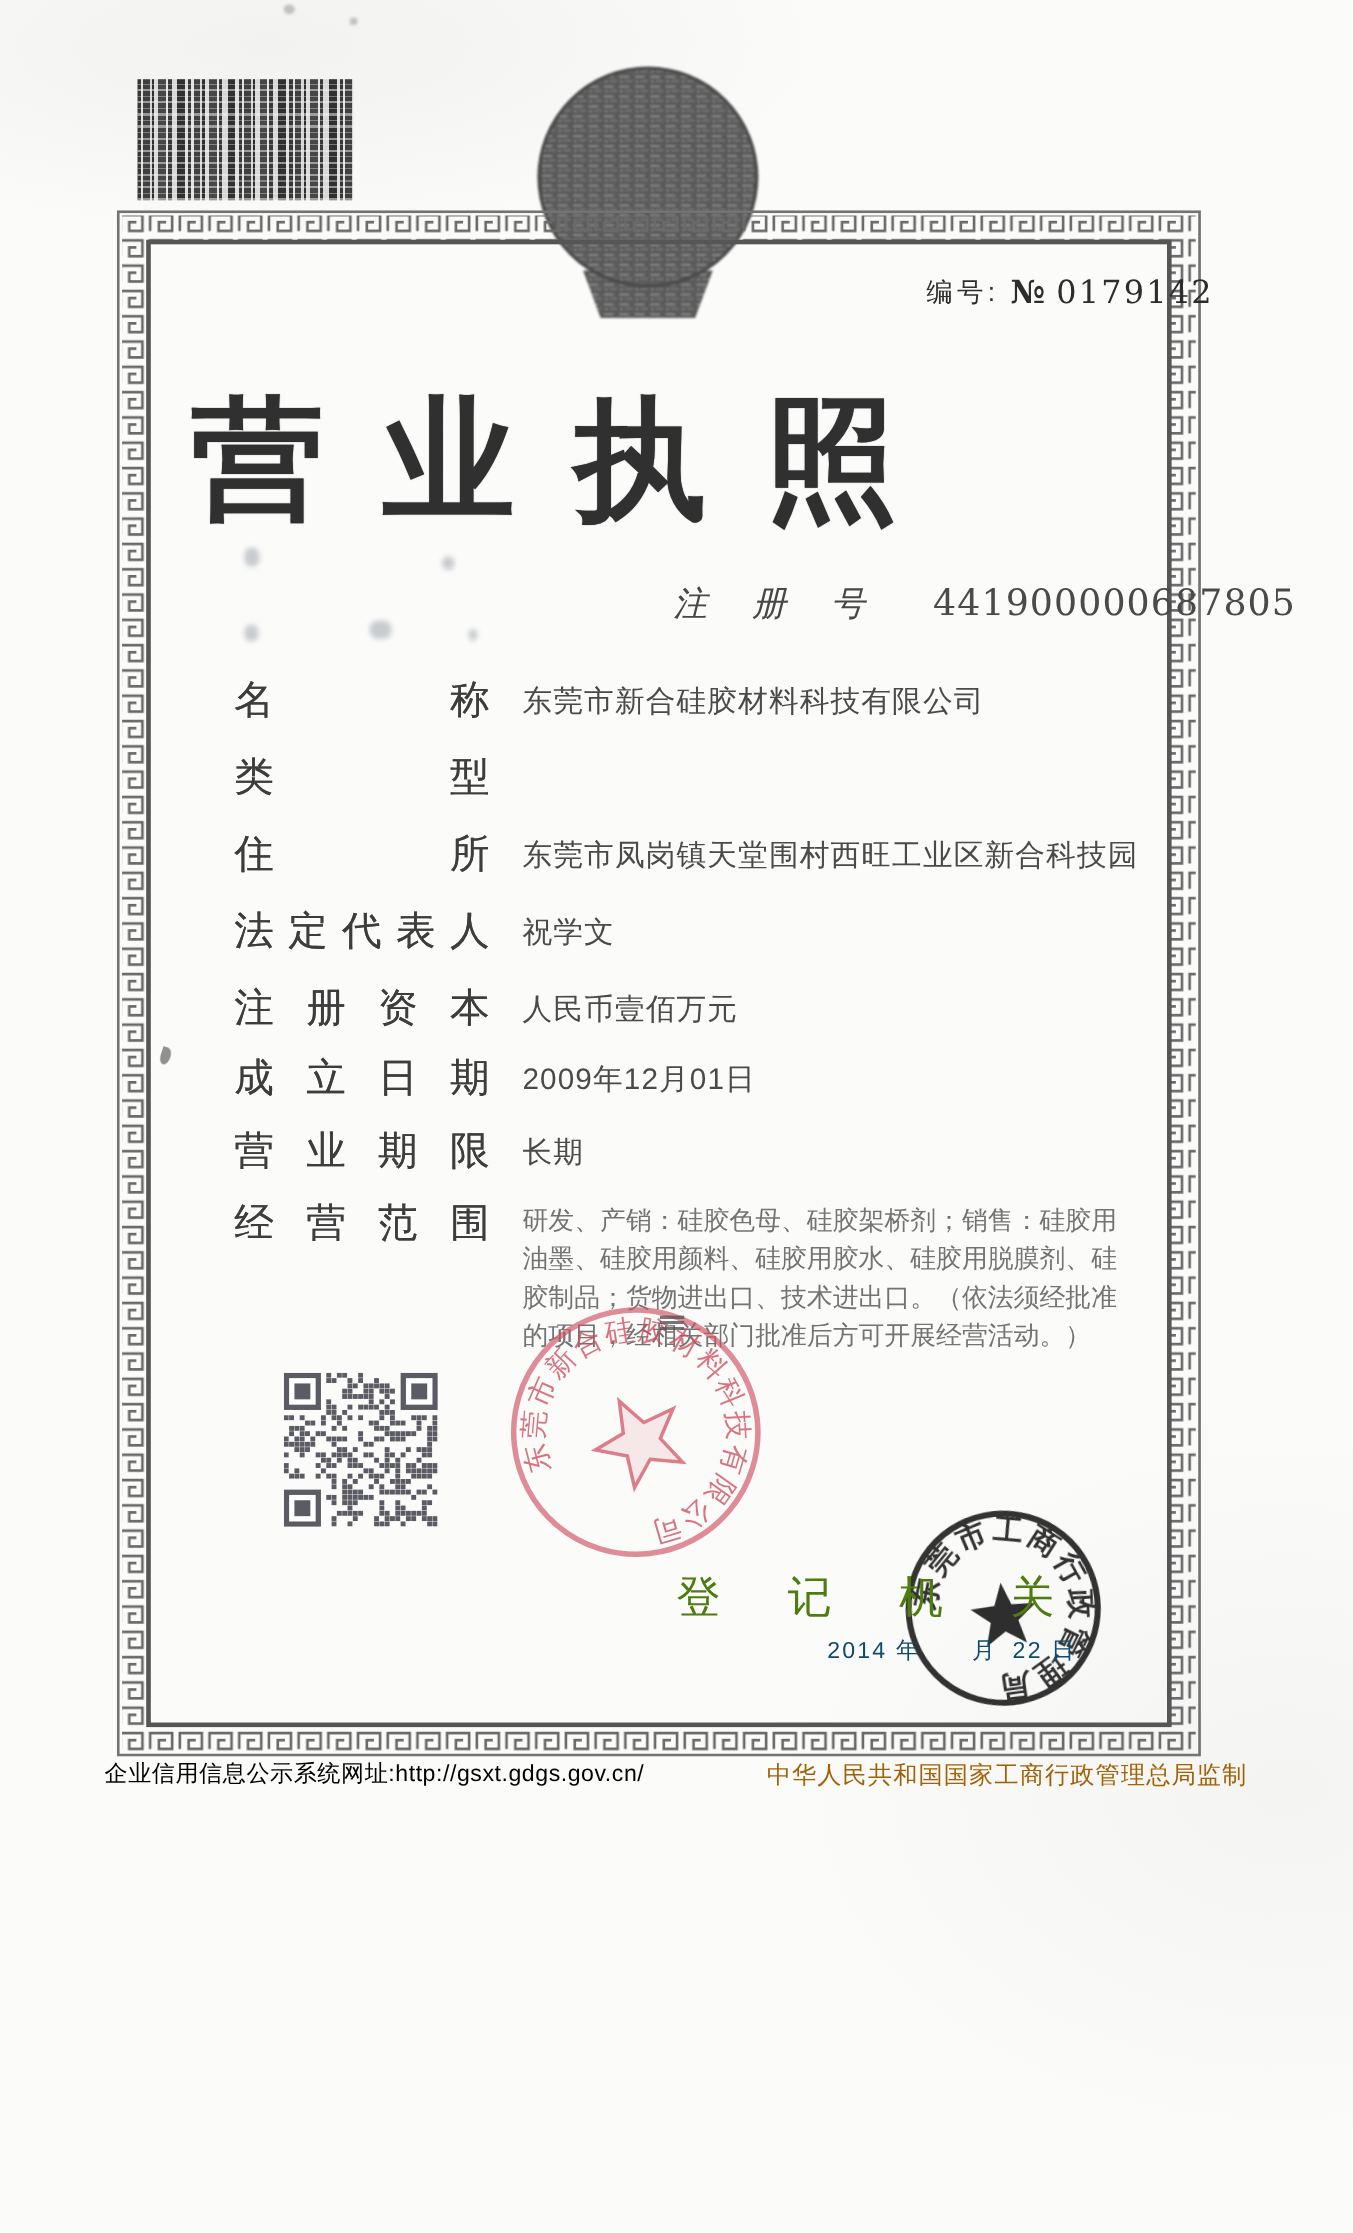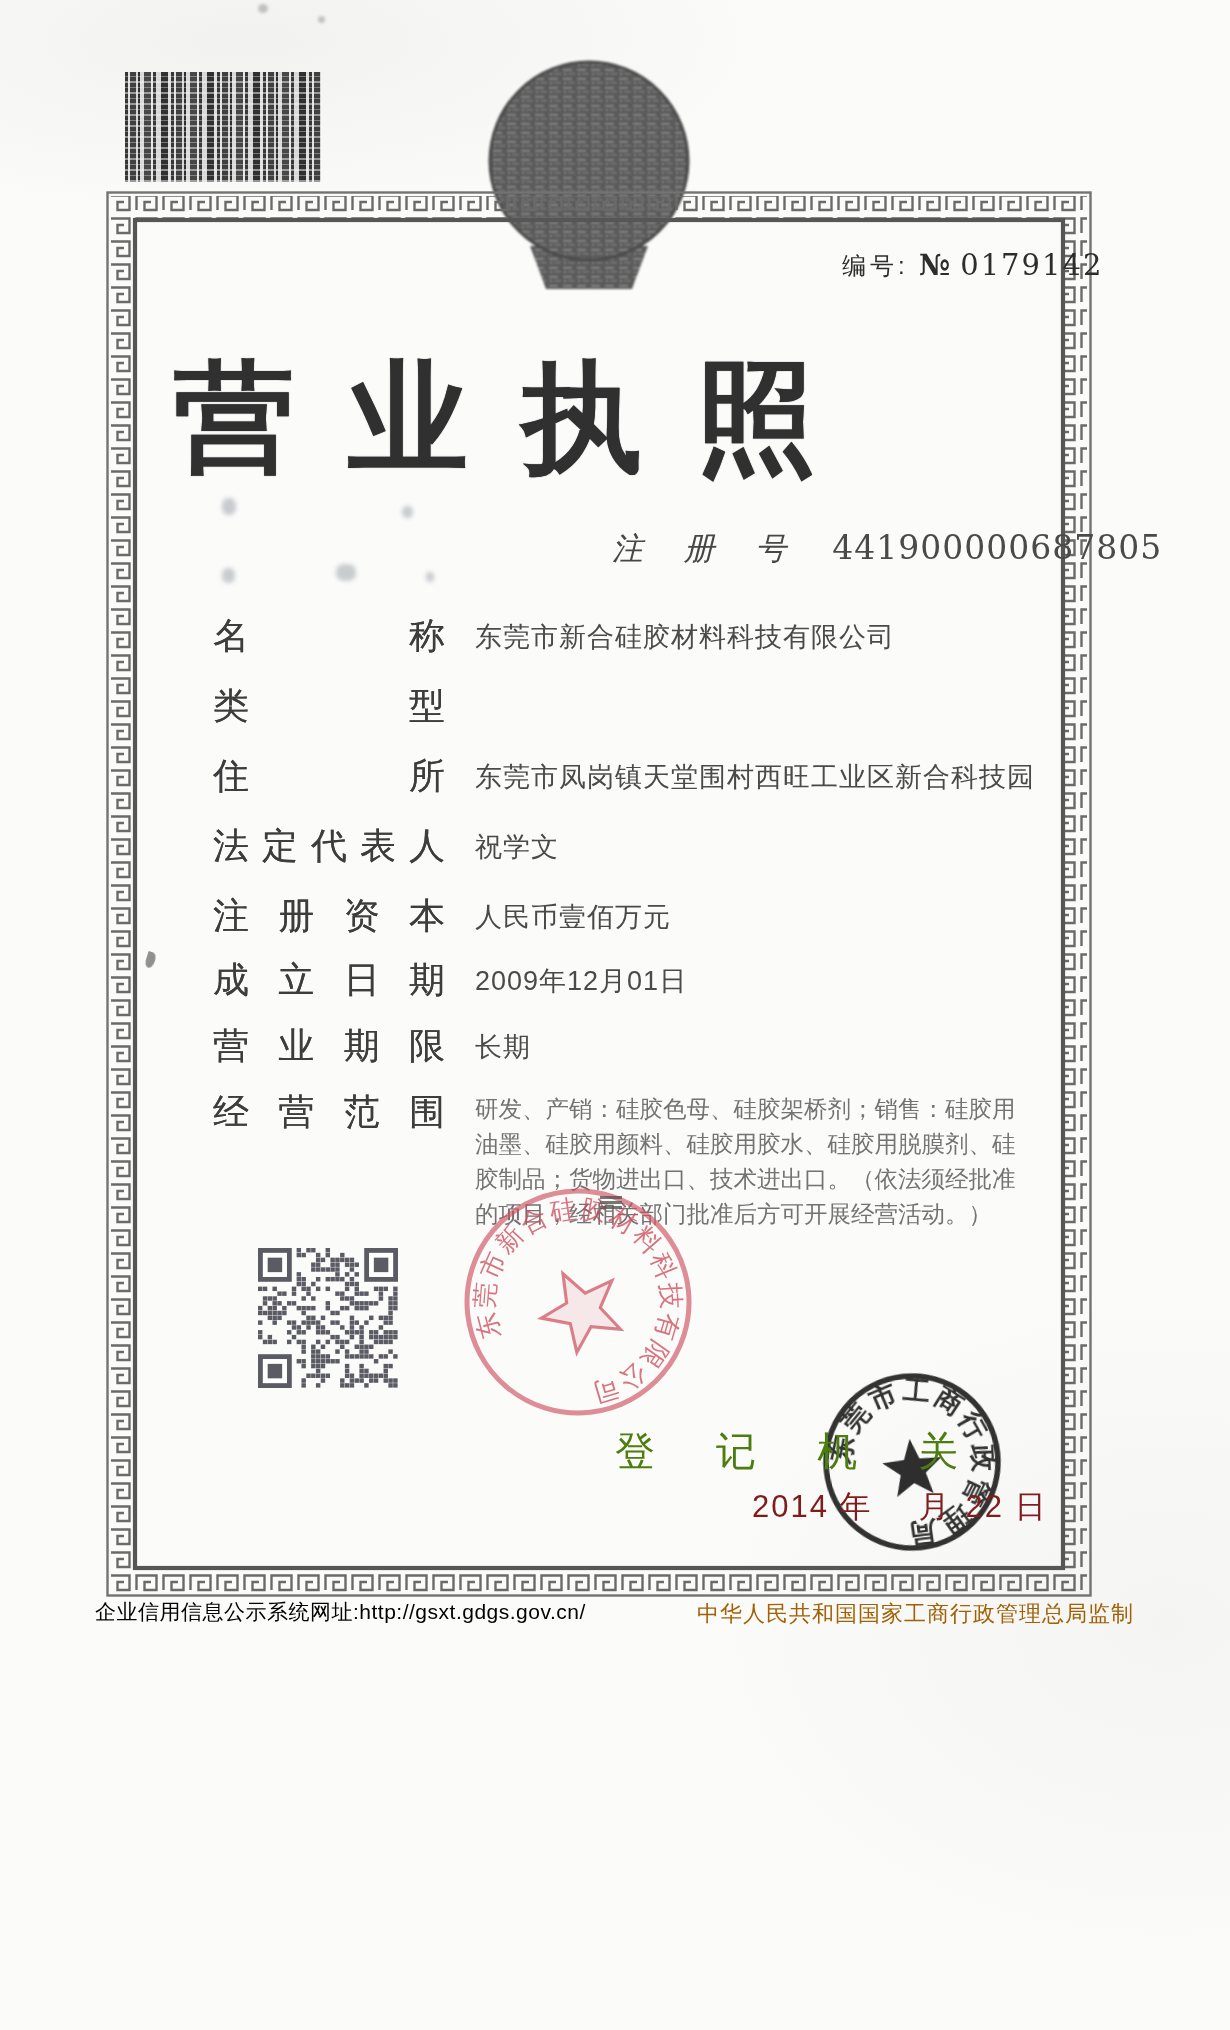--- a/index.html
+++ b/index.html
@@ -45,38 +45,38 @@
     left:0;top:338px;width:1016px;text-align:center;
     font-size:120px;font-weight:bold;color:#2c2c2c;
     letter-spacing:54px;padding-left:28px;box-sizing:border-box;
     text-shadow:0 0 1px #444;
     filter:contrast(.95);
   }
 
   
   .regno{left:612px;top:528px;display:flex;align-items:baseline;gap:30px;}
   .regno .lab{font-size:31px;letter-spacing:16px;color:#474747;font-style:italic;}
-  .regno .num{font-family:"DejaVu Serif", serif;font-size:33px;letter-spacing:1px;color:#4a4a4a;}
+  .regno .num{font-family:"DejaVu Serif", serif;font-size:33px;letter-spacing:1px;color:#4a4a4a;margin-left:16px;}
 
   
   .row{position:absolute;left:213px;display:flex;align-items:flex-start;}
   .row .lbl{width:232px;display:flex;justify-content:space-between;font-size:36px;color:#3d3d3d;flex:none;text-shadow:0 0 .5px #555;}
   .row .val{margin-left:30px;padding-top:7px;font-size:27px;color:#4a4a4a;white-space:nowrap;letter-spacing:1px;}
   .row .val.scope{width:545px;white-space:normal;font-size:23.5px;line-height:35px;padding-top:4px;letter-spacing:0;color:#737373;}
 
   
   .qr{left:258px;top:1248px;width:140px;height:140px;filter:blur(.35px);opacity:.88;}
 
   
   .red-seal{left:452px;top:1176px;transform:rotate(-28deg);opacity:.9;}
   .black-stamp{left:816px;top:1366px;transform:rotate(-6deg);opacity:.93;filter:blur(.3px);}
 
   
   .registrar{left:615px;top:1424px;font-size:40px;letter-spacing:25px;color:#4d7c0f;}
-  .dateline{left:752px;top:1486px;display:flex;align-items:baseline;font-size:31px;color:#7f1d1d;}
+  .dateline{left:752px;top:1486px;display:flex;align-items:baseline;font-size:21px;color:#0c4a6e;}
   .dateline .y{letter-spacing:2px;}
   .dateline .m{margin-left:46px;}
   .dateline .d{margin-left:16px;letter-spacing:2px;}
 
   
   .footer-left{left:95px;top:1598px;font-size:21px;color:#000000;letter-spacing:.5px;}
   .footer-right{left:697px;top:1599px;font-size:22px;color:#a16207;letter-spacing:1px;}
 
   
   .smudge{position:absolute;background:#8d949c;border-radius:40%;filter:blur(2.2px);opacity:.45;}

